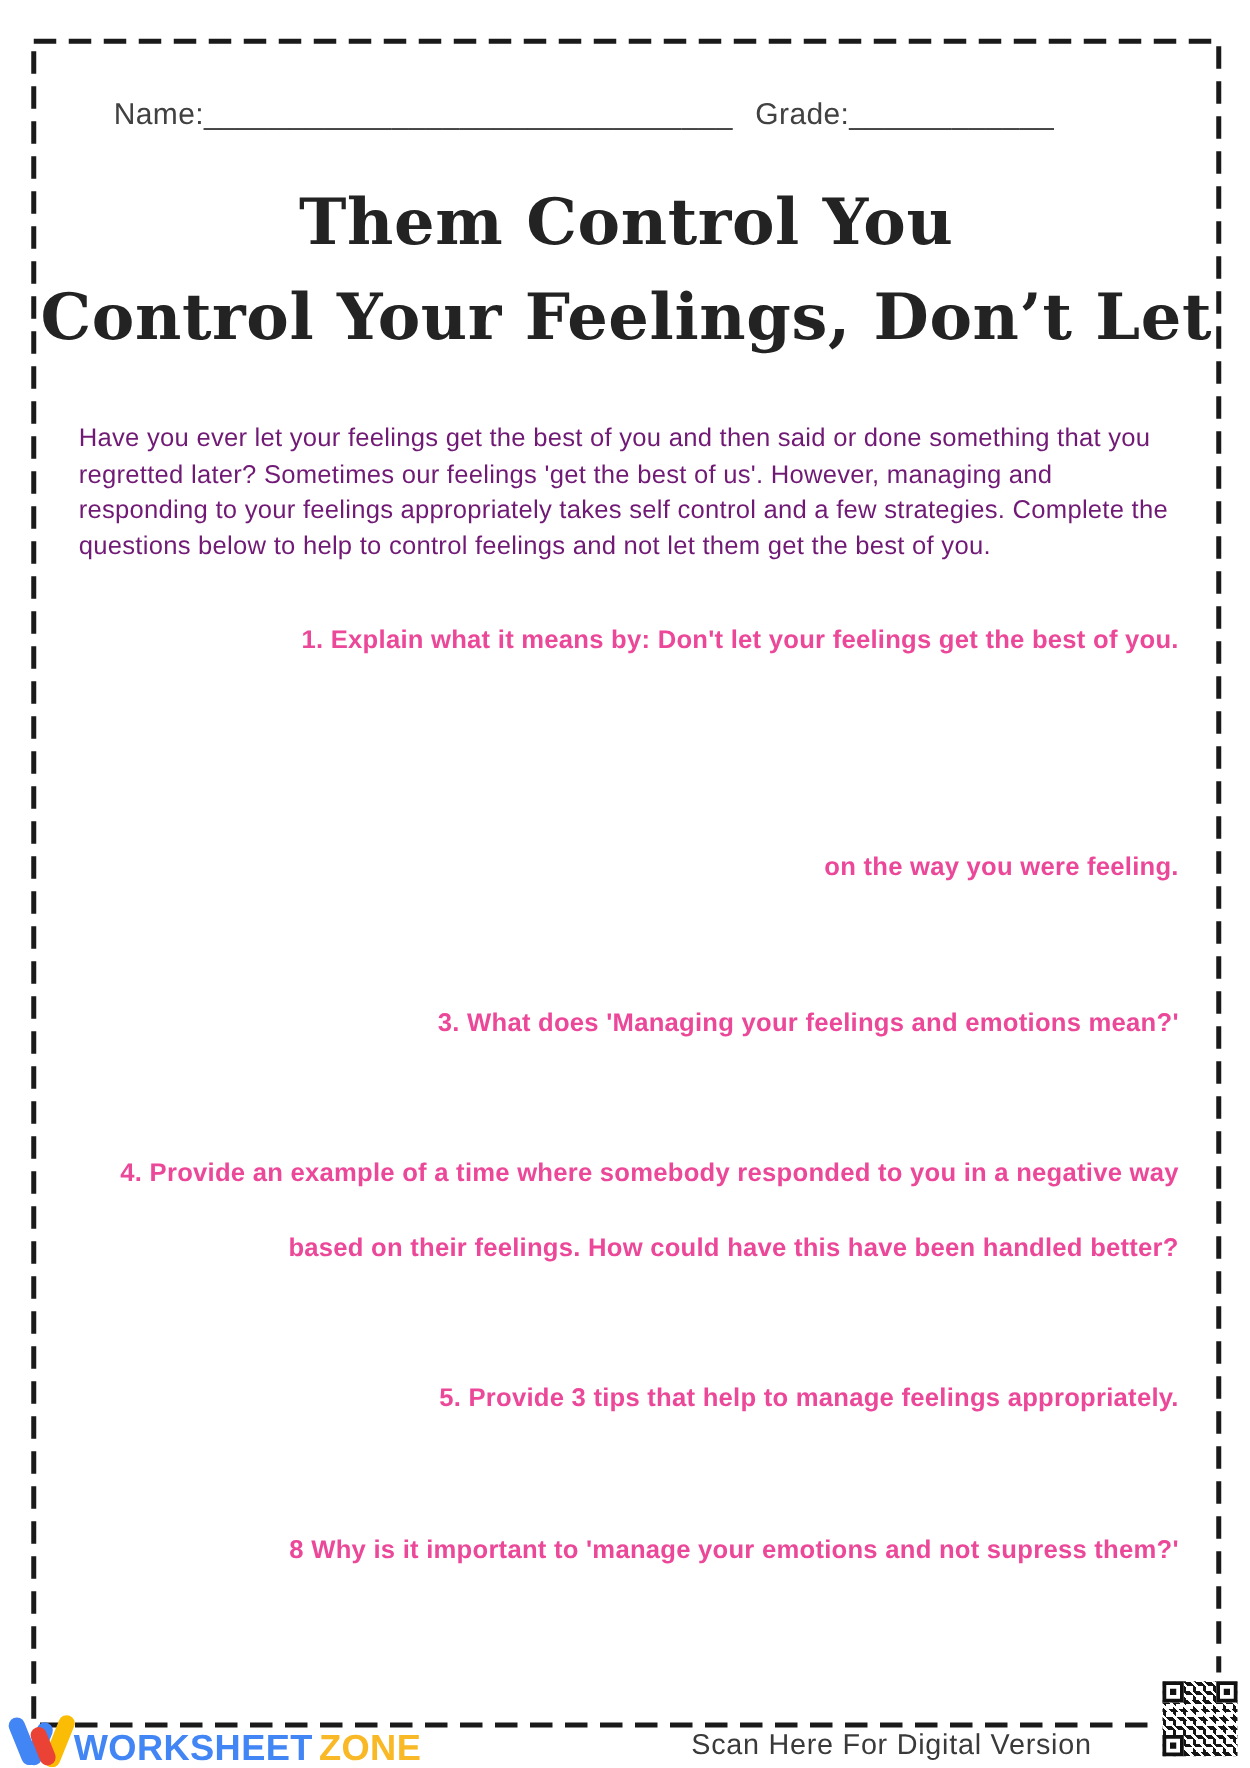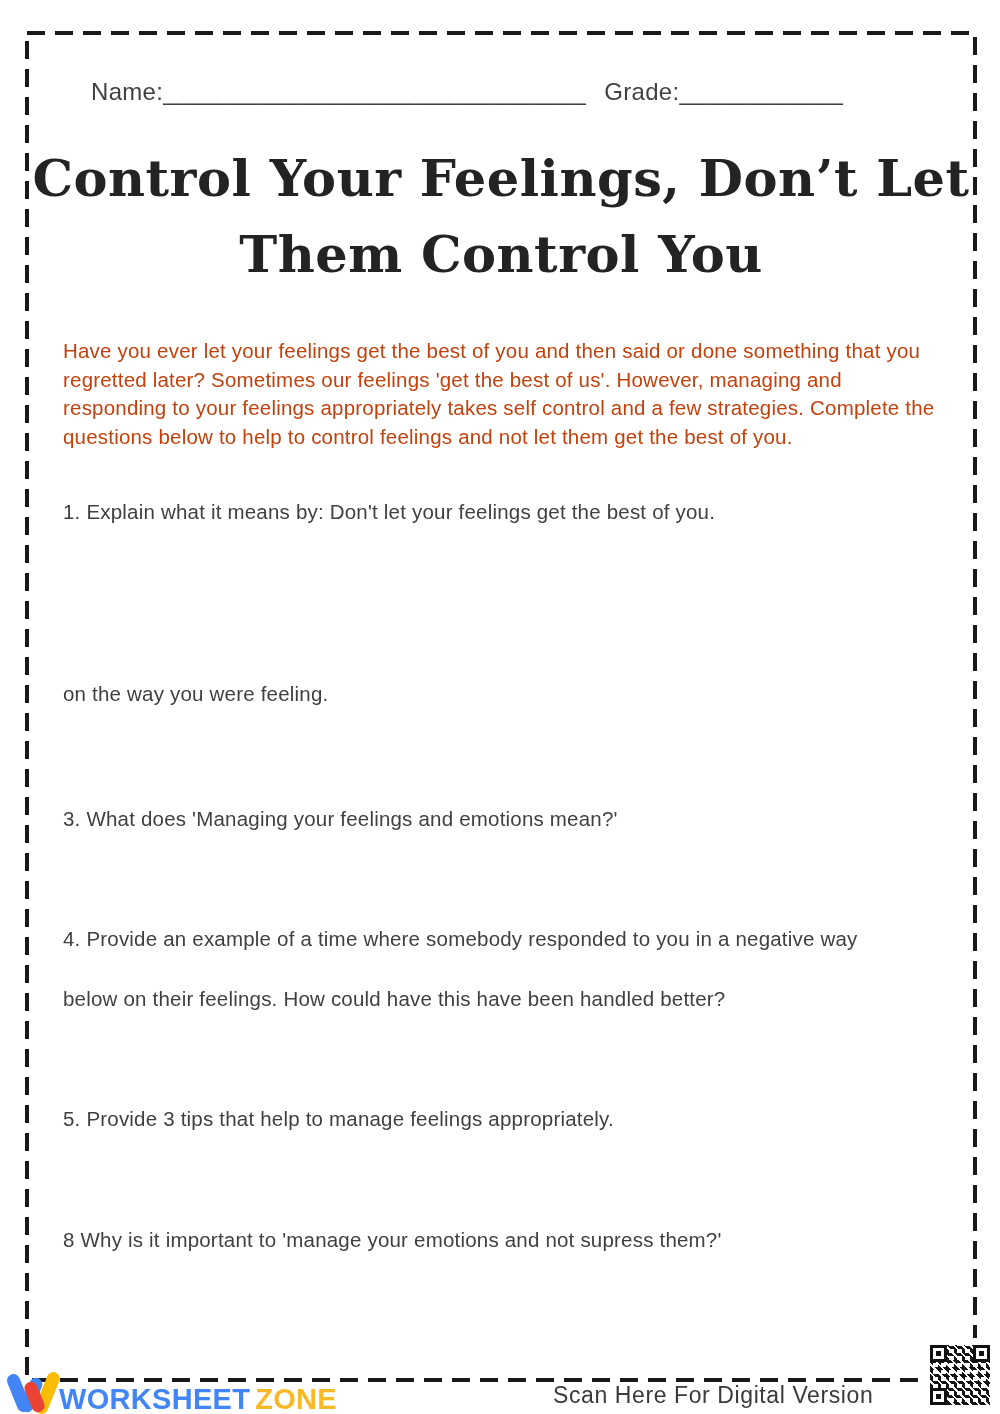--- a/index.html
+++ b/index.html
@@ -48,34 +48,35 @@
   }
   
   .intro {
     position: absolute;
     left: 63px;
     top: 337px;
     width: 874px;
     z-index: 2;
     font-size: 20.5px;
     line-height: 28.6px;
-    color: #c2410c;
+    color: #701a75;
     letter-spacing: 0.2px;
   }
   
   .qline {
     position: absolute;
     left: 63px;
     width: 880px;
     z-index: 2;
     font-size: 20.5px;
-    font-weight: normal;
-    color: #404040;
+    font-weight: bold;
+    color: #ec4899;
     letter-spacing: 0.2px;
     white-space: nowrap;
+    text-align: right;
   }
   
   .logo-mark {
     position: absolute;
     left: 10px;
     top: 1371px;
     width: 52px;
     height: 43px;
     z-index: 3;
   }
@@ -156,31 +157,31 @@
 
   <svg class="border-svg" width="1000" height="1414" viewBox="0 0 1000 1414" aria-hidden="true">
     <rect x="27" y="33" width="948" height="1347" fill="none" stroke="#1a1a1a" stroke-width="4" stroke-dasharray="18 10"></rect>
   </svg>
 
   <div class="name-row">
     <span>Name:</span><span>_______________________________</span><span class="grade-label">Grade:</span><span>____________</span>
   </div>
 
   <div class="title-block">
+    <div>Them Control You</div>
     <div>Control Your Feelings, Don’t Let</div>
-    <div>Them Control You</div>
   </div>
 
   <p class="intro">Have you ever let your feelings get the best of you and then said or done something that you regretted later? Sometimes our feelings 'get the best of us'. However, managing and responding to your feelings appropriately takes self control and a few strategies. Complete the questions below to help to control feelings and not let them get the best of you.</p>
 
   <div class="qline" style="top:500px">1. Explain what it means by: Don't let your feelings get the best of you.</div>
   <div class="qline" style="top:682px">on the way you were feeling.</div>
   <div class="qline" style="top:807px">3. What does 'Managing your feelings and emotions mean?'</div>
   <div class="qline" style="top:927px">4. Provide an example of a time where somebody responded to you in a negative way</div>
-  <div class="qline" style="top:987px">below on their feelings. How could have this have been handled better?</div>
+  <div class="qline" style="top:987px">based on their feelings. How could have this have been handled better?</div>
   <div class="qline" style="top:1107px">5. Provide 3 tips that help to manage feelings appropriately.</div>
   <div class="qline" style="top:1228px">8 Why is it important to 'manage your emotions and not supress them?'</div>
 
   <div class="logo-mark">
     <span class="logo-bar bar-blue-1"></span>
     <span class="logo-bar bar-blue-2"></span>
     <span class="logo-bar bar-red"></span>
     <span class="logo-bar bar-yellow"></span>
   </div>
 

